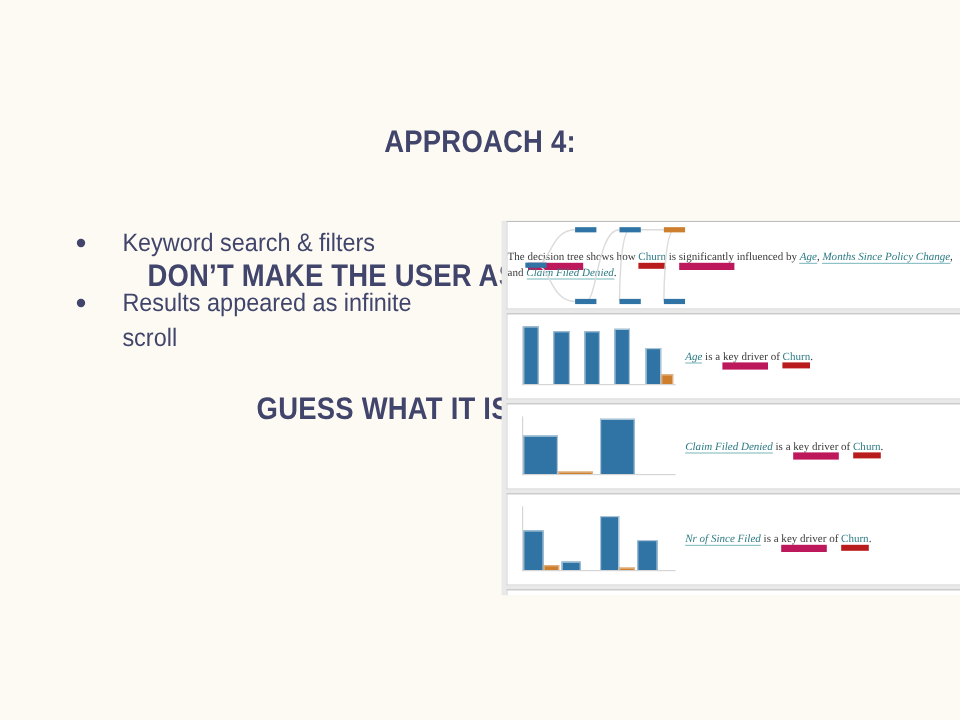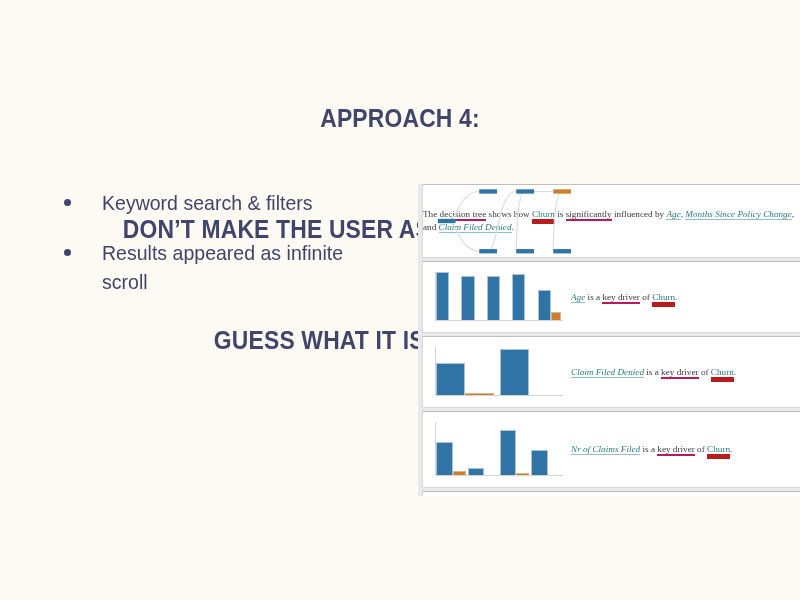--- a/index.html
+++ b/index.html
@@ -93,21 +93,21 @@
   .caption .field{
     color:#2E7C85;
     font-style:italic;
     border-bottom:1px solid #8FC2C6;
   }
   .caption .target{
     color:#2E7C85;
     border-bottom:5px solid #b91c1c;
   }
   .caption .phrase{
-    border-bottom:2px solid #be185d;
+    border-bottom:6px solid #be185d;
   }
 
   
   .bars{
     position:absolute;left:12px;bottom:11px;right:8px;top:10px;
     border-left:1px solid #D5D5D5;
     border-bottom:1px solid #D5D5D5;
     display:flex;
     align-items:flex-end;
   }
@@ -232,21 +232,21 @@
           </div>
           <div class="bargroup" style="width: 25%;">
             <div class="bar" style="height: 85%; width: 52%; min-height: 2px;"></div>
             <div class="bar orange" style="height: 3%; width: 42%; min-height: 2px;"></div>
           </div>
           <div class="bargroup" style="width: 25%;">
             <div class="bar" style="height: 48%; width: 52%; min-height: 2px;"></div>
           </div>
         </div>
     </div>
-    <div class="caption"><span class="field">Nr of Claims Filed</span><span> is a </span><span class="phrase">key driver</span><span> of </span><span class="target">Churn</span><span>.</span></div>
+    <div class="caption"><span class="field">Nr of Since Filed</span><span> is a </span><span class="phrase">key driver</span><span> of </span><span class="target">Churn</span><span>.</span></div>
   </div>
 
   <div class="card c5">
     <div class="viz">
       
     </div>
     <div class="caption"></div>
   </div>
 
 </div>

